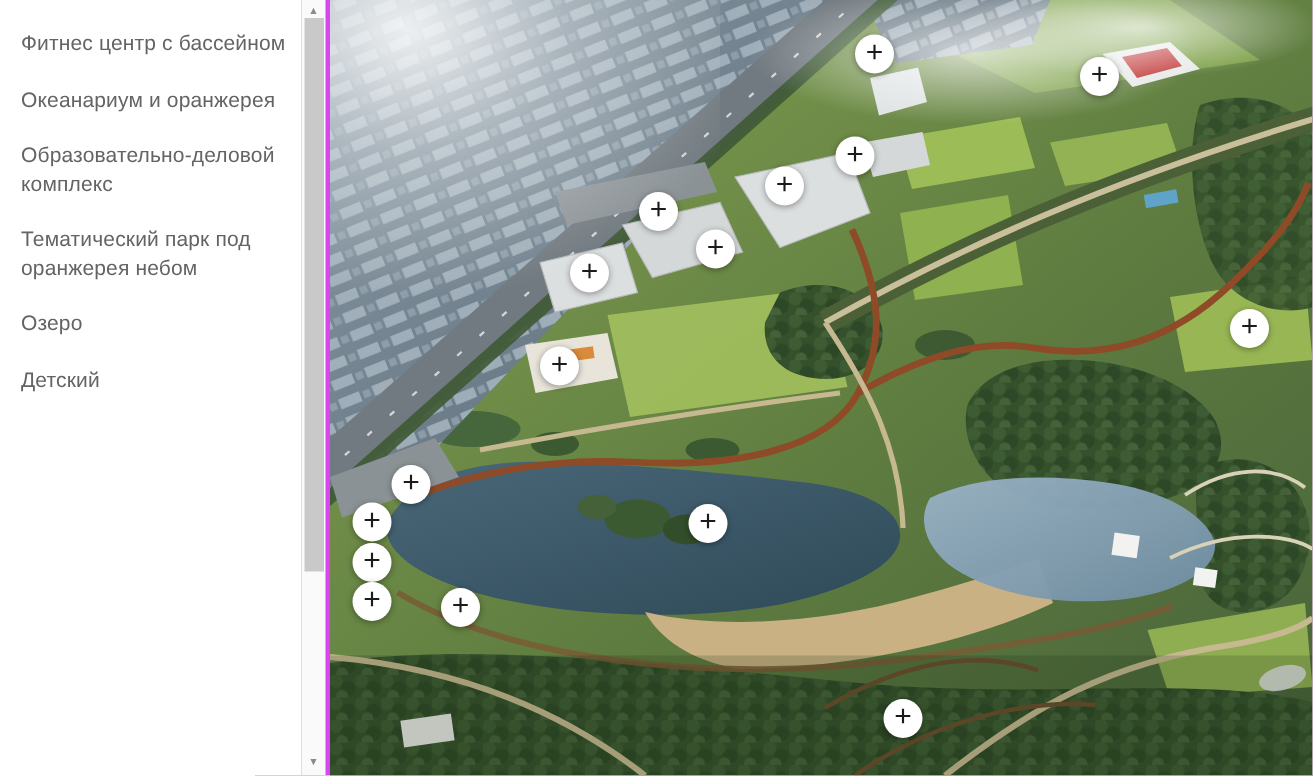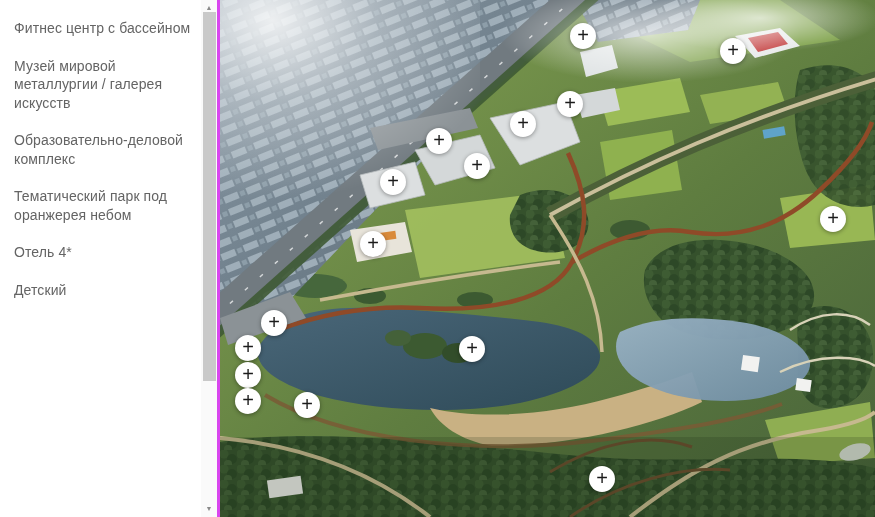--- a/index.html
+++ b/index.html
@@ -30,24 +30,24 @@
   .marker span{font-size:20px;line-height:1;color:#1b1b1b;margin-top:-2px;}
 </style>
 </head>
 <body>
 
 <div class="app">
 
   <div class="sidebar">
     <div>
         <div class="sidebar-item">Фитнес центр с бассейном</div>
-        <div class="sidebar-item">Музей мировой металлургии / галерея искусств</div>
+        <div class="sidebar-item">Океанариум и оранжерея</div>
         <div class="sidebar-item">Образовательно-деловой комплекс</div>
         <div class="sidebar-item">Тематический парк под оранжерея небом</div>
-        <div class="sidebar-item">Отель 4*</div>
+        <div class="sidebar-item">Озеро</div>
         <div class="sidebar-item">Детский</div>
       </div>
   </div>
 
   <div class="scrollbar">
     <div class="scroll-btn up">▲</div>
     <div class="scroll-thumb"></div>
     <div class="scroll-btn down">▼</div>
   </div>
 

